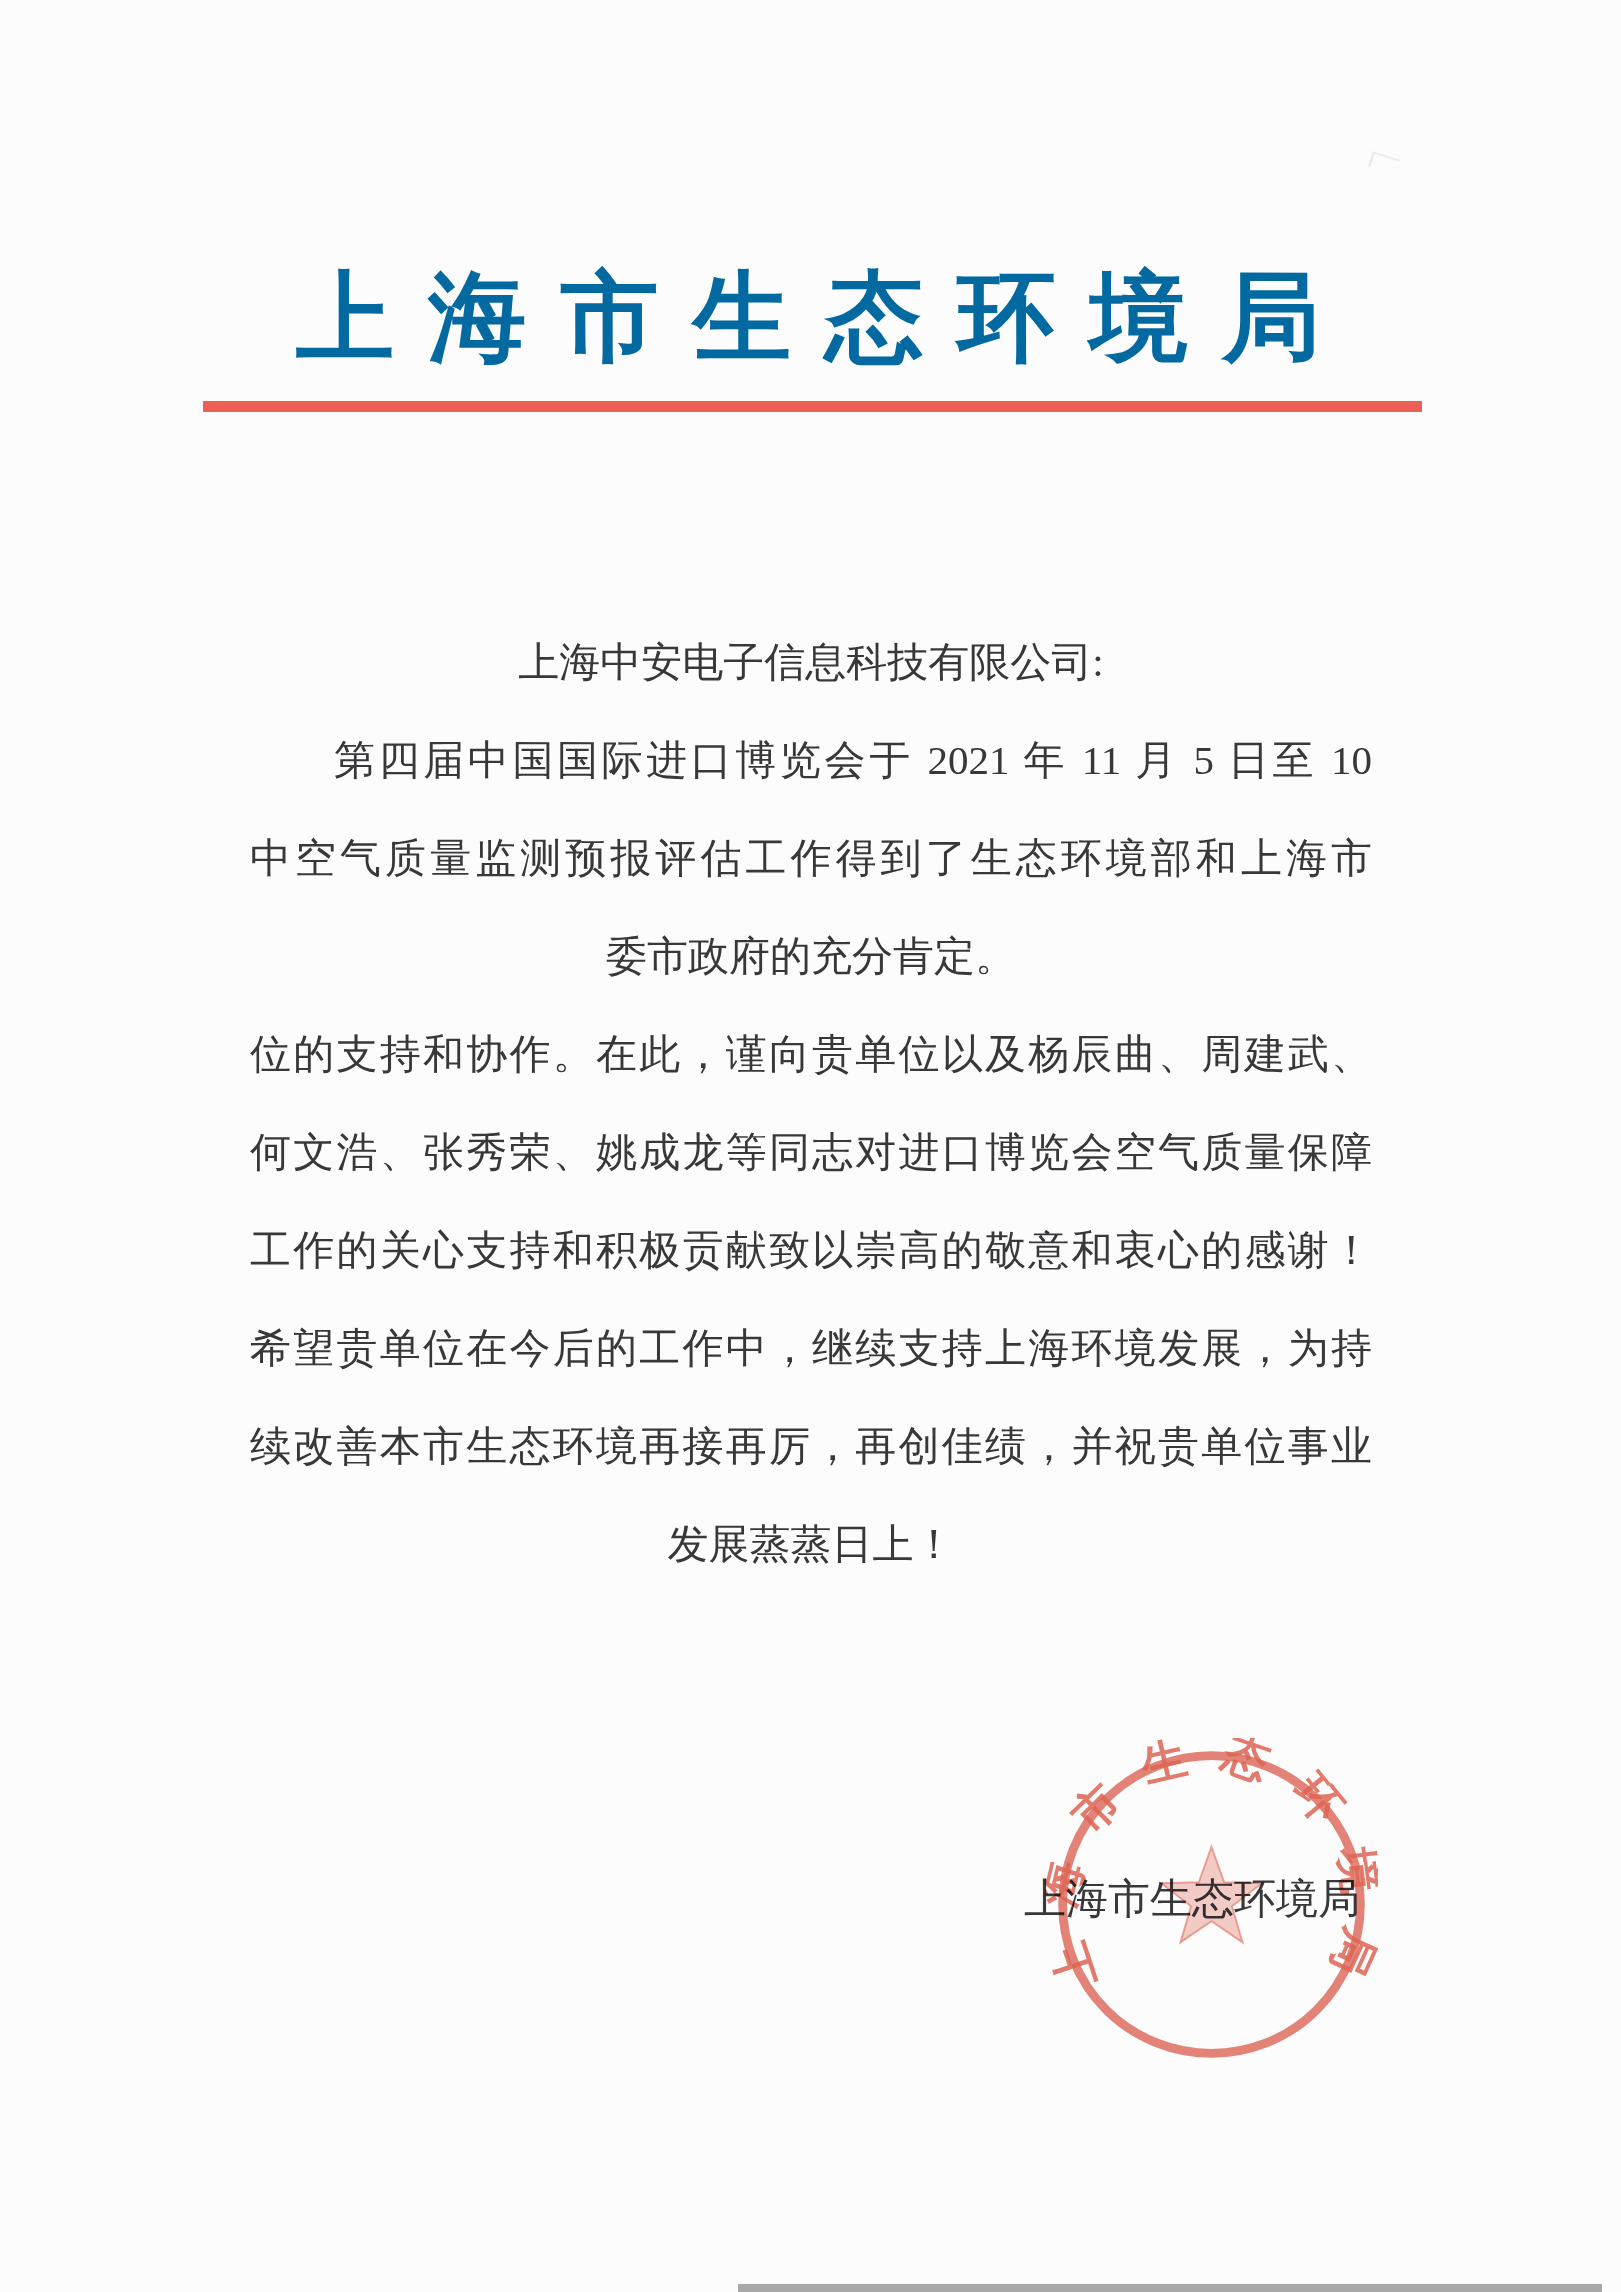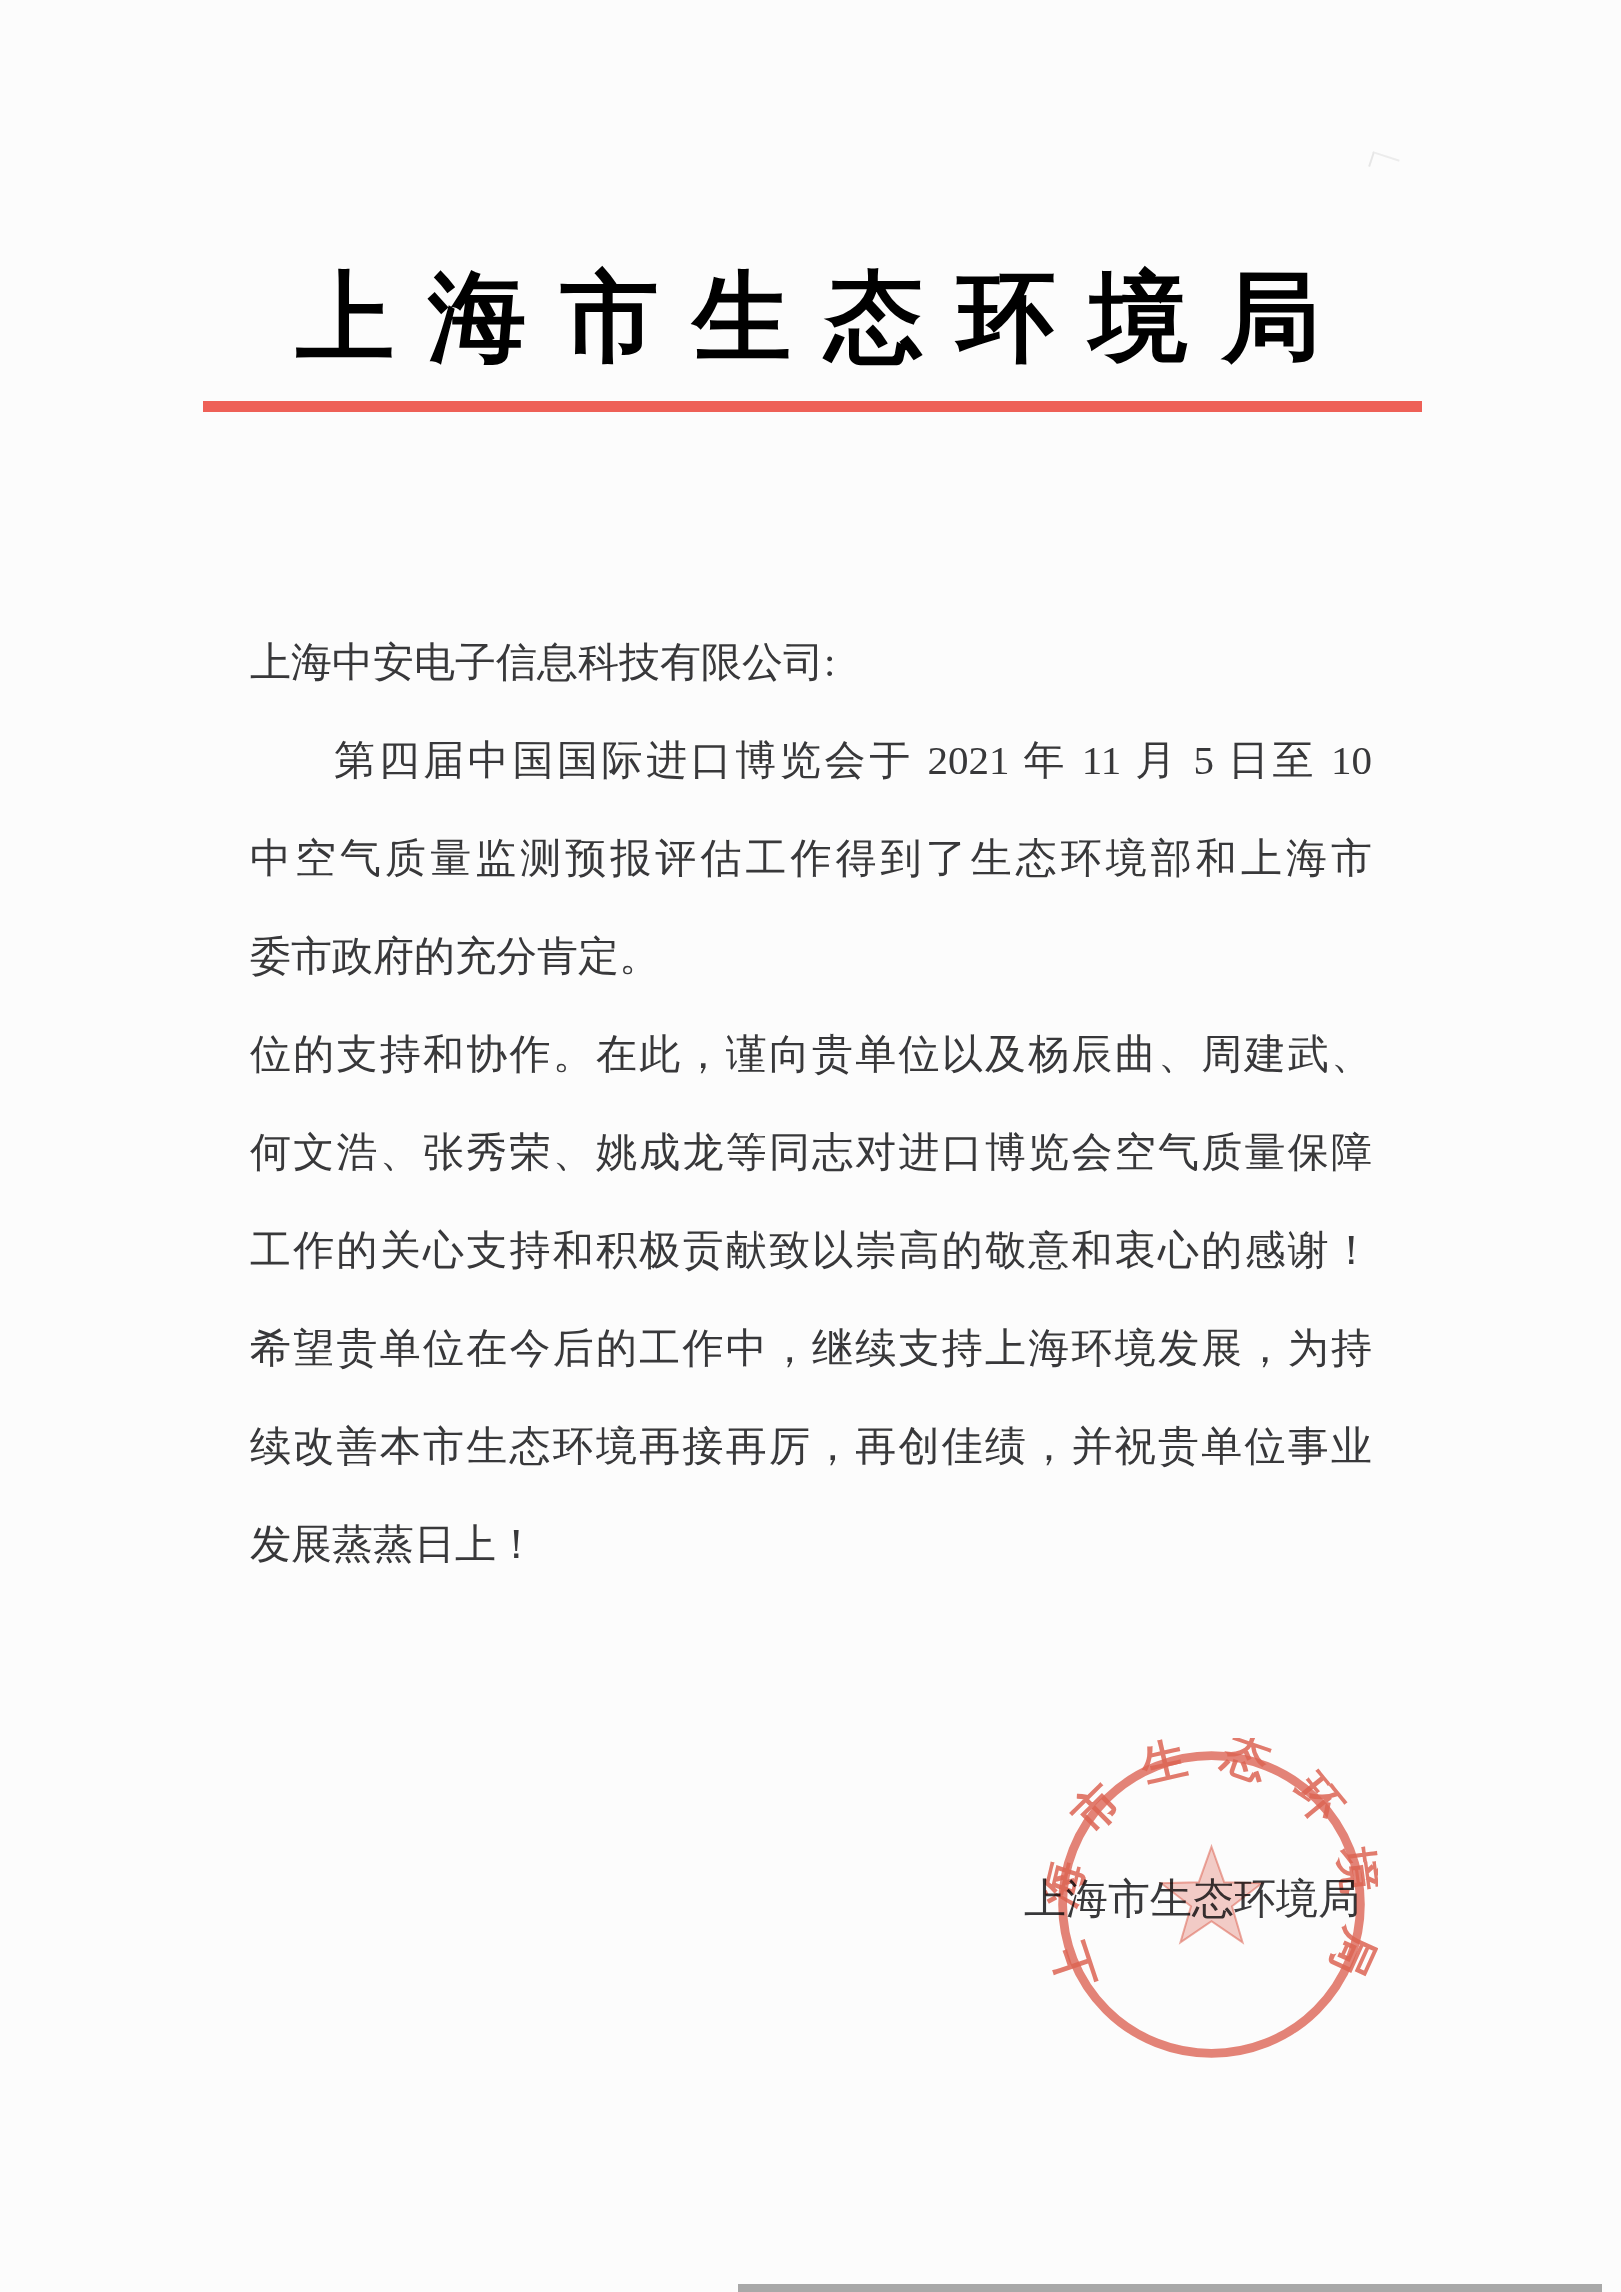--- a/index.html
+++ b/index.html
@@ -19,21 +19,21 @@
     position: absolute;
     top: 257px;
     left: 0;
     width: 100%;
     text-align: center;
     font-size: 98px;
     line-height: 122px;
     font-weight: 700;
     letter-spacing: 4.9px;
     margin-right: -4.9px;
-    color: #000000;
+    color: #0369a1;
     white-space: nowrap;
   }
 
   
   .red-rule {
     position: absolute;
     top: 401px;
     left: 203px;
     width: 1219px;
     height: 10.8px;
@@ -61,20 +61,21 @@
     position: absolute;
     top: 613px;
     left: 250px;
     width: 1122px;
     font-size: 41px;
   }
   .line {
     line-height: 98px;
     height: 98px;
     white-space: nowrap;
+    text-align: center;
   }
   .line.fill {
     white-space: normal;
     text-align: justify;
     text-align-last: justify;
   }
   .line.indent { text-indent: 84px; }
 
   
   .sig, .sig-date {

